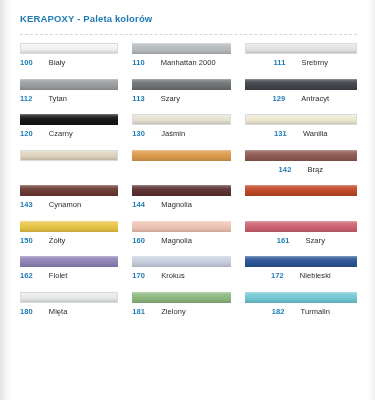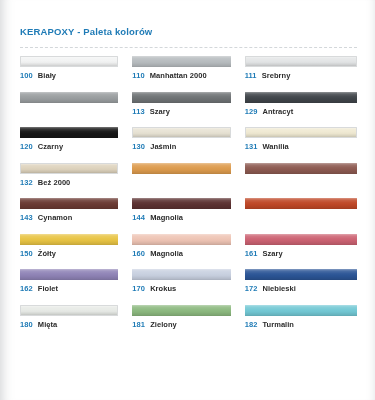--- a/index.html
+++ b/index.html
@@ -19,21 +19,21 @@
     inset: 0;
     background: #ffffff;
     
     box-shadow: inset 14px 0 12px -12px rgba(120,125,130,0.35),
                 inset -10px 0 10px -10px rgba(120,125,130,0.22);
   }
   .page-inner {
     padding: 0 18px 0 20px;
   }
   .header {
-    padding-top: 26px;
+    padding-top: 13px;
     padding-bottom: 0;
   }
   .title {
     font-size: 9.5px;
     font-weight: bold;
     color: #1f7bb6;
     letter-spacing: 0.15px;
     white-space: nowrap;
     line-height: 12px;
   }
@@ -48,20 +48,21 @@
     margin-top: 8px;
   }
   .swatch-cell {
     width: 33.333%;
     box-sizing: border-box;
     padding-right: 14px;
     margin-bottom: 11.5px;
   }
   .swatch-cell:nth-child(3n) {
     padding-right: 0;
+    text-align: center;
   }
   .swatch {
     height: 11px;
     width: 100%;
     position: relative;
     overflow: hidden;
     border-radius: 0.5px;
   }
   
   .swatch::after {
@@ -87,22 +88,22 @@
     line-height: 9px;
     white-space: nowrap;
   }
   .code {
     color: #1f7bb6;
     font-weight: bold;
     letter-spacing: 0.1px;
   }
   .name {
     color: #2b2b2b;
-    font-weight: bold;
-    margin-left: 5px;
+    font-weight: normal;
+    margin-left: 16px;
     letter-spacing: 0.05px;
   }
 </style>
 </head>
 <body>
 
 <div class="page">
   <div class="page-inner">
 
     <div class="header">
@@ -119,20 +120,21 @@
         <div class="swatch-cell">
           <div class="swatch" style="background: rgb(183, 188, 191);"></div>
           <div class="label"><span class="code">110</span><span class="name">Manhattan 2000</span></div>
         </div>
         <div class="swatch-cell">
           <div class="swatch light" style="background: rgb(227, 229, 230);"></div>
           <div class="label"><span class="code">111</span><span class="name">Srebrny</span></div>
         </div>
         <div class="swatch-cell">
           <div class="swatch" style="background: rgb(154, 158, 160);"></div>
+          <div class="label"><span class="code">112</span><span class="name">Tytan</span></div>
         </div>
         <div class="swatch-cell">
           <div class="swatch" style="background: rgb(111, 115, 117);"></div>
           <div class="label"><span class="code">113</span><span class="name">Szary</span></div>
         </div>
         <div class="swatch-cell">
           <div class="swatch" style="background: rgb(64, 69, 74);"></div>
           <div class="label"><span class="code">129</span><span class="name">Antracyt</span></div>
         </div>
         <div class="swatch-cell">
@@ -142,27 +144,27 @@
         <div class="swatch-cell">
           <div class="swatch light" style="background: rgb(231, 226, 211);"></div>
           <div class="label"><span class="code">130</span><span class="name">Jaśmin</span></div>
         </div>
         <div class="swatch-cell">
           <div class="swatch light" style="background: rgb(239, 233, 210);"></div>
           <div class="label"><span class="code">131</span><span class="name">Wanilia</span></div>
         </div>
         <div class="swatch-cell">
           <div class="swatch light" style="background: rgb(222, 211, 189);"></div>
-          <div class="label"><span class="code">132</span><span class="name">Beż 2000</span></div>
         </div>
         <div class="swatch-cell">
           <div class="swatch" style="background: rgb(221, 155, 77);"></div>
         </div>
         <div class="swatch-cell">
           <div class="swatch" style="background: rgb(141, 90, 81);"></div>
+          <div class="label"><span class="code">142</span><span class="name">Brąz</span></div>
         </div>
         <div class="swatch-cell">
           <div class="swatch" style="background: rgb(107, 58, 51);"></div>
           <div class="label"><span class="code">143</span><span class="name">Cynamon</span></div>
         </div>
         <div class="swatch-cell">
           <div class="swatch" style="background: rgb(92, 49, 49);"></div>
           <div class="label"><span class="code">144</span><span class="name">Magnolia</span></div>
         </div>
         <div class="swatch-cell">

